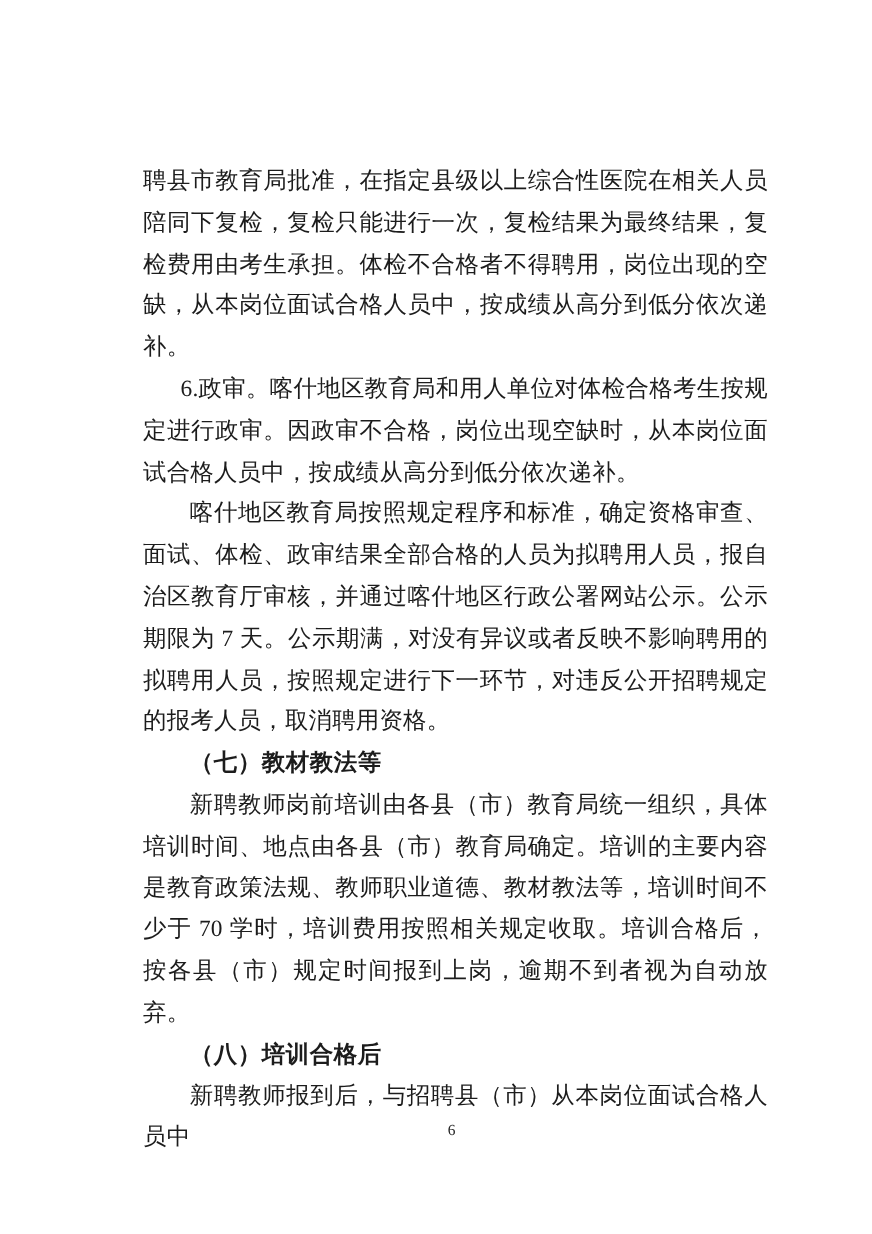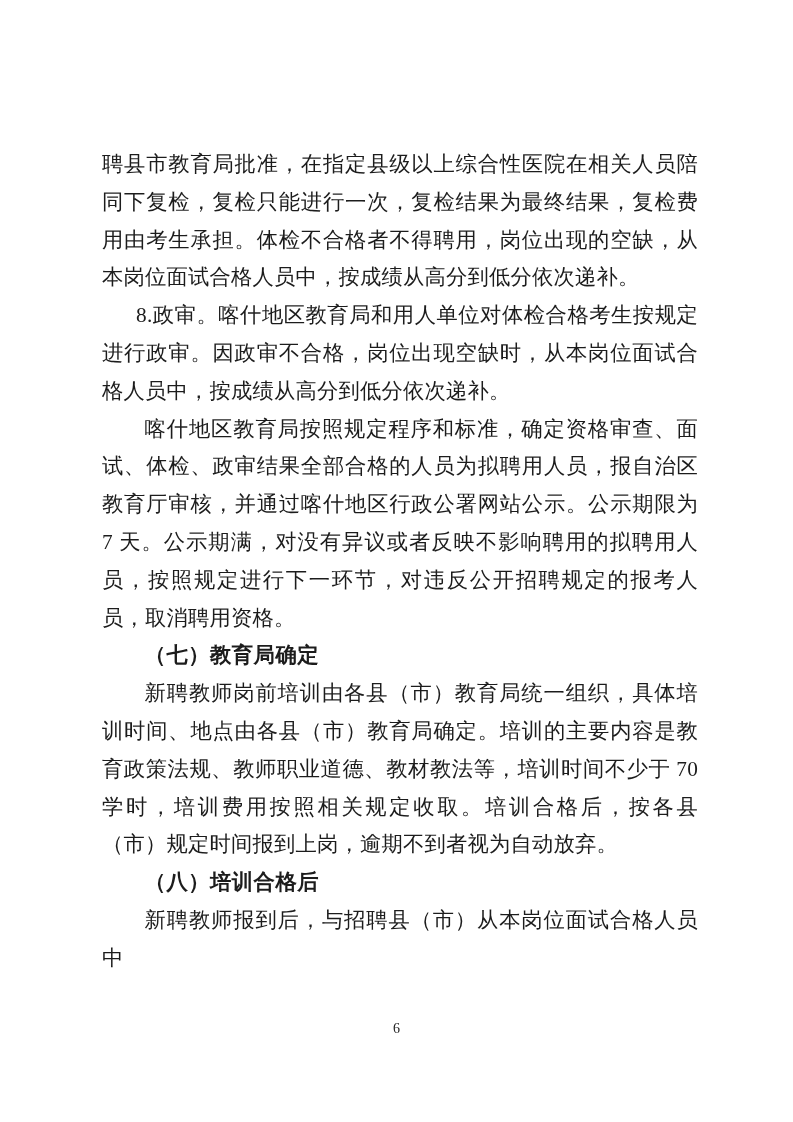--- a/index.html
+++ b/index.html
@@ -1,15 +1,15 @@
 <!DOCTYPE html>
 <html><head>
 <meta charset="utf-8">
 <style>
-  * { box-sizing: border-box; }
+  * { box-sizing: border-box; padding-left: 28px; }
   html, body { margin: 0; padding: 0; }
   body {
     width: 793px;
     height: 1122px;
     background: #ffffff;
     position: relative;
     overflow: hidden;
     font-family: "Liberation Serif", "DejaVu Serif", serif;
   }
   .page {
@@ -48,22 +48,22 @@
     color: #222222;
     font-family: "Liberation Serif", "DejaVu Serif", serif;
   }
 </style>
 </head>
 <body>
 
 <div class="page">
   <div class="content">
     <p class="para-noindent">聘县市教育局批准，在指定县级以上综合性医院在相关人员陪同下复检，复检只能进行一次，复检结果为最终结果，复检费用由考生承担。体检不合格者不得聘用，岗位出现的空缺，从本岗位面试合格人员中，按成绩从高分到低分依次递补。</p>
-    <p class="para-num">8.政审。喀什地区教育局和用人单位对体检合格考生按规定进行政审。因政审不合格，岗位出现空缺时，从本岗位面试合格人员中，按成绩从高分到低分依次递补。</p>
+    <p class="para-num">6.政审。喀什地区教育局和用人单位对体检合格考生按规定进行政审。因政审不合格，岗位出现空缺时，从本岗位面试合格人员中，按成绩从高分到低分依次递补。</p>
     <p class="para-indent">喀什地区教育局按照规定程序和标准，确定资格审查、面试、体检、政审结果全部合格的人员为拟聘用人员，报自治区教育厅审核，并通过喀什地区行政公署网站公示。公示期限为 7 天。公示期满，对没有异议或者反映不影响聘用的拟聘用人员，按照规定进行下一环节，对违反公开招聘规定的报考人员，取消聘用资格。</p>
-    <p class="heading">（七）教育局确定</p>
+    <p class="heading">（七）教材教法等</p>
     <p class="para-indent">新聘教师岗前培训由各县（市）教育局统一组织，具体培训时间、地点由各县（市）教育局确定。培训的主要内容是教育政策法规、教师职业道德、教材教法等，培训时间不少于 70 学时，培训费用按照相关规定收取。培训合格后，按各县（市）规定时间报到上岗，逾期不到者视为自动放弃。</p>
     <p class="heading">（八）培训合格后</p>
     <p class="para-indent">新聘教师报到后，与招聘县（市）从本岗位面试合格人员中</p>
   </div>
 
   <div class="pagenum">6</div>
 </div>
 
 </body></html>

